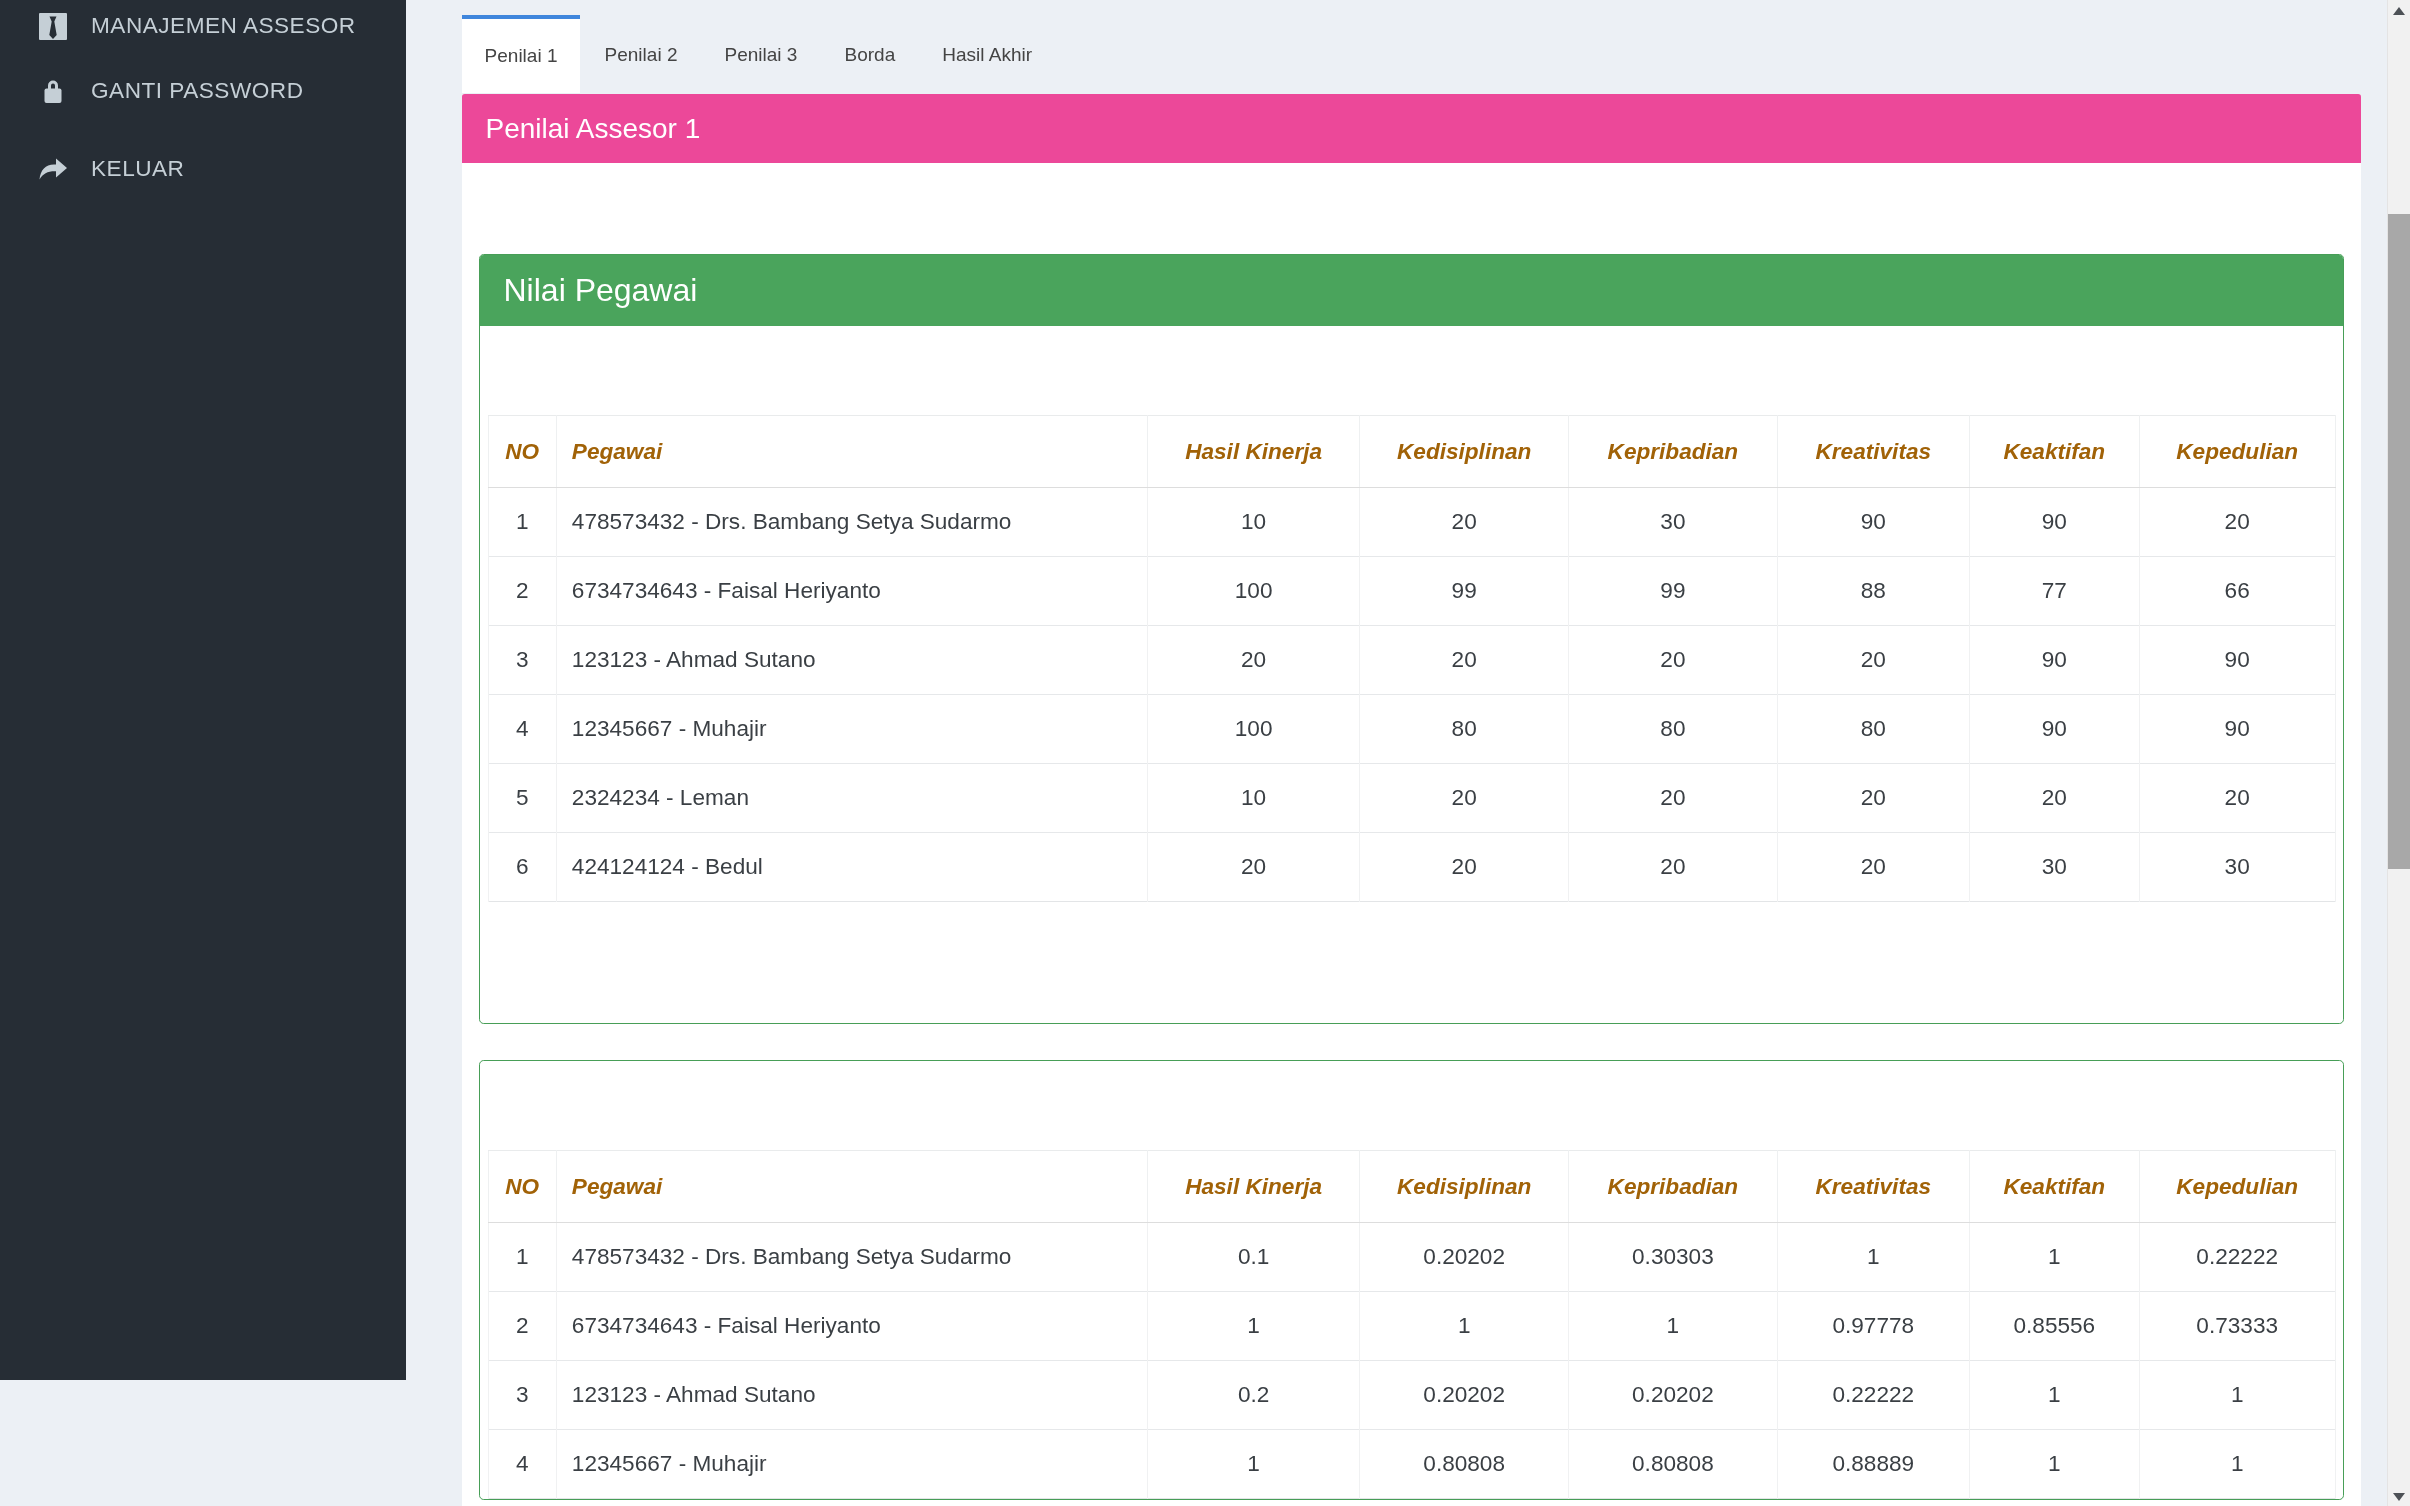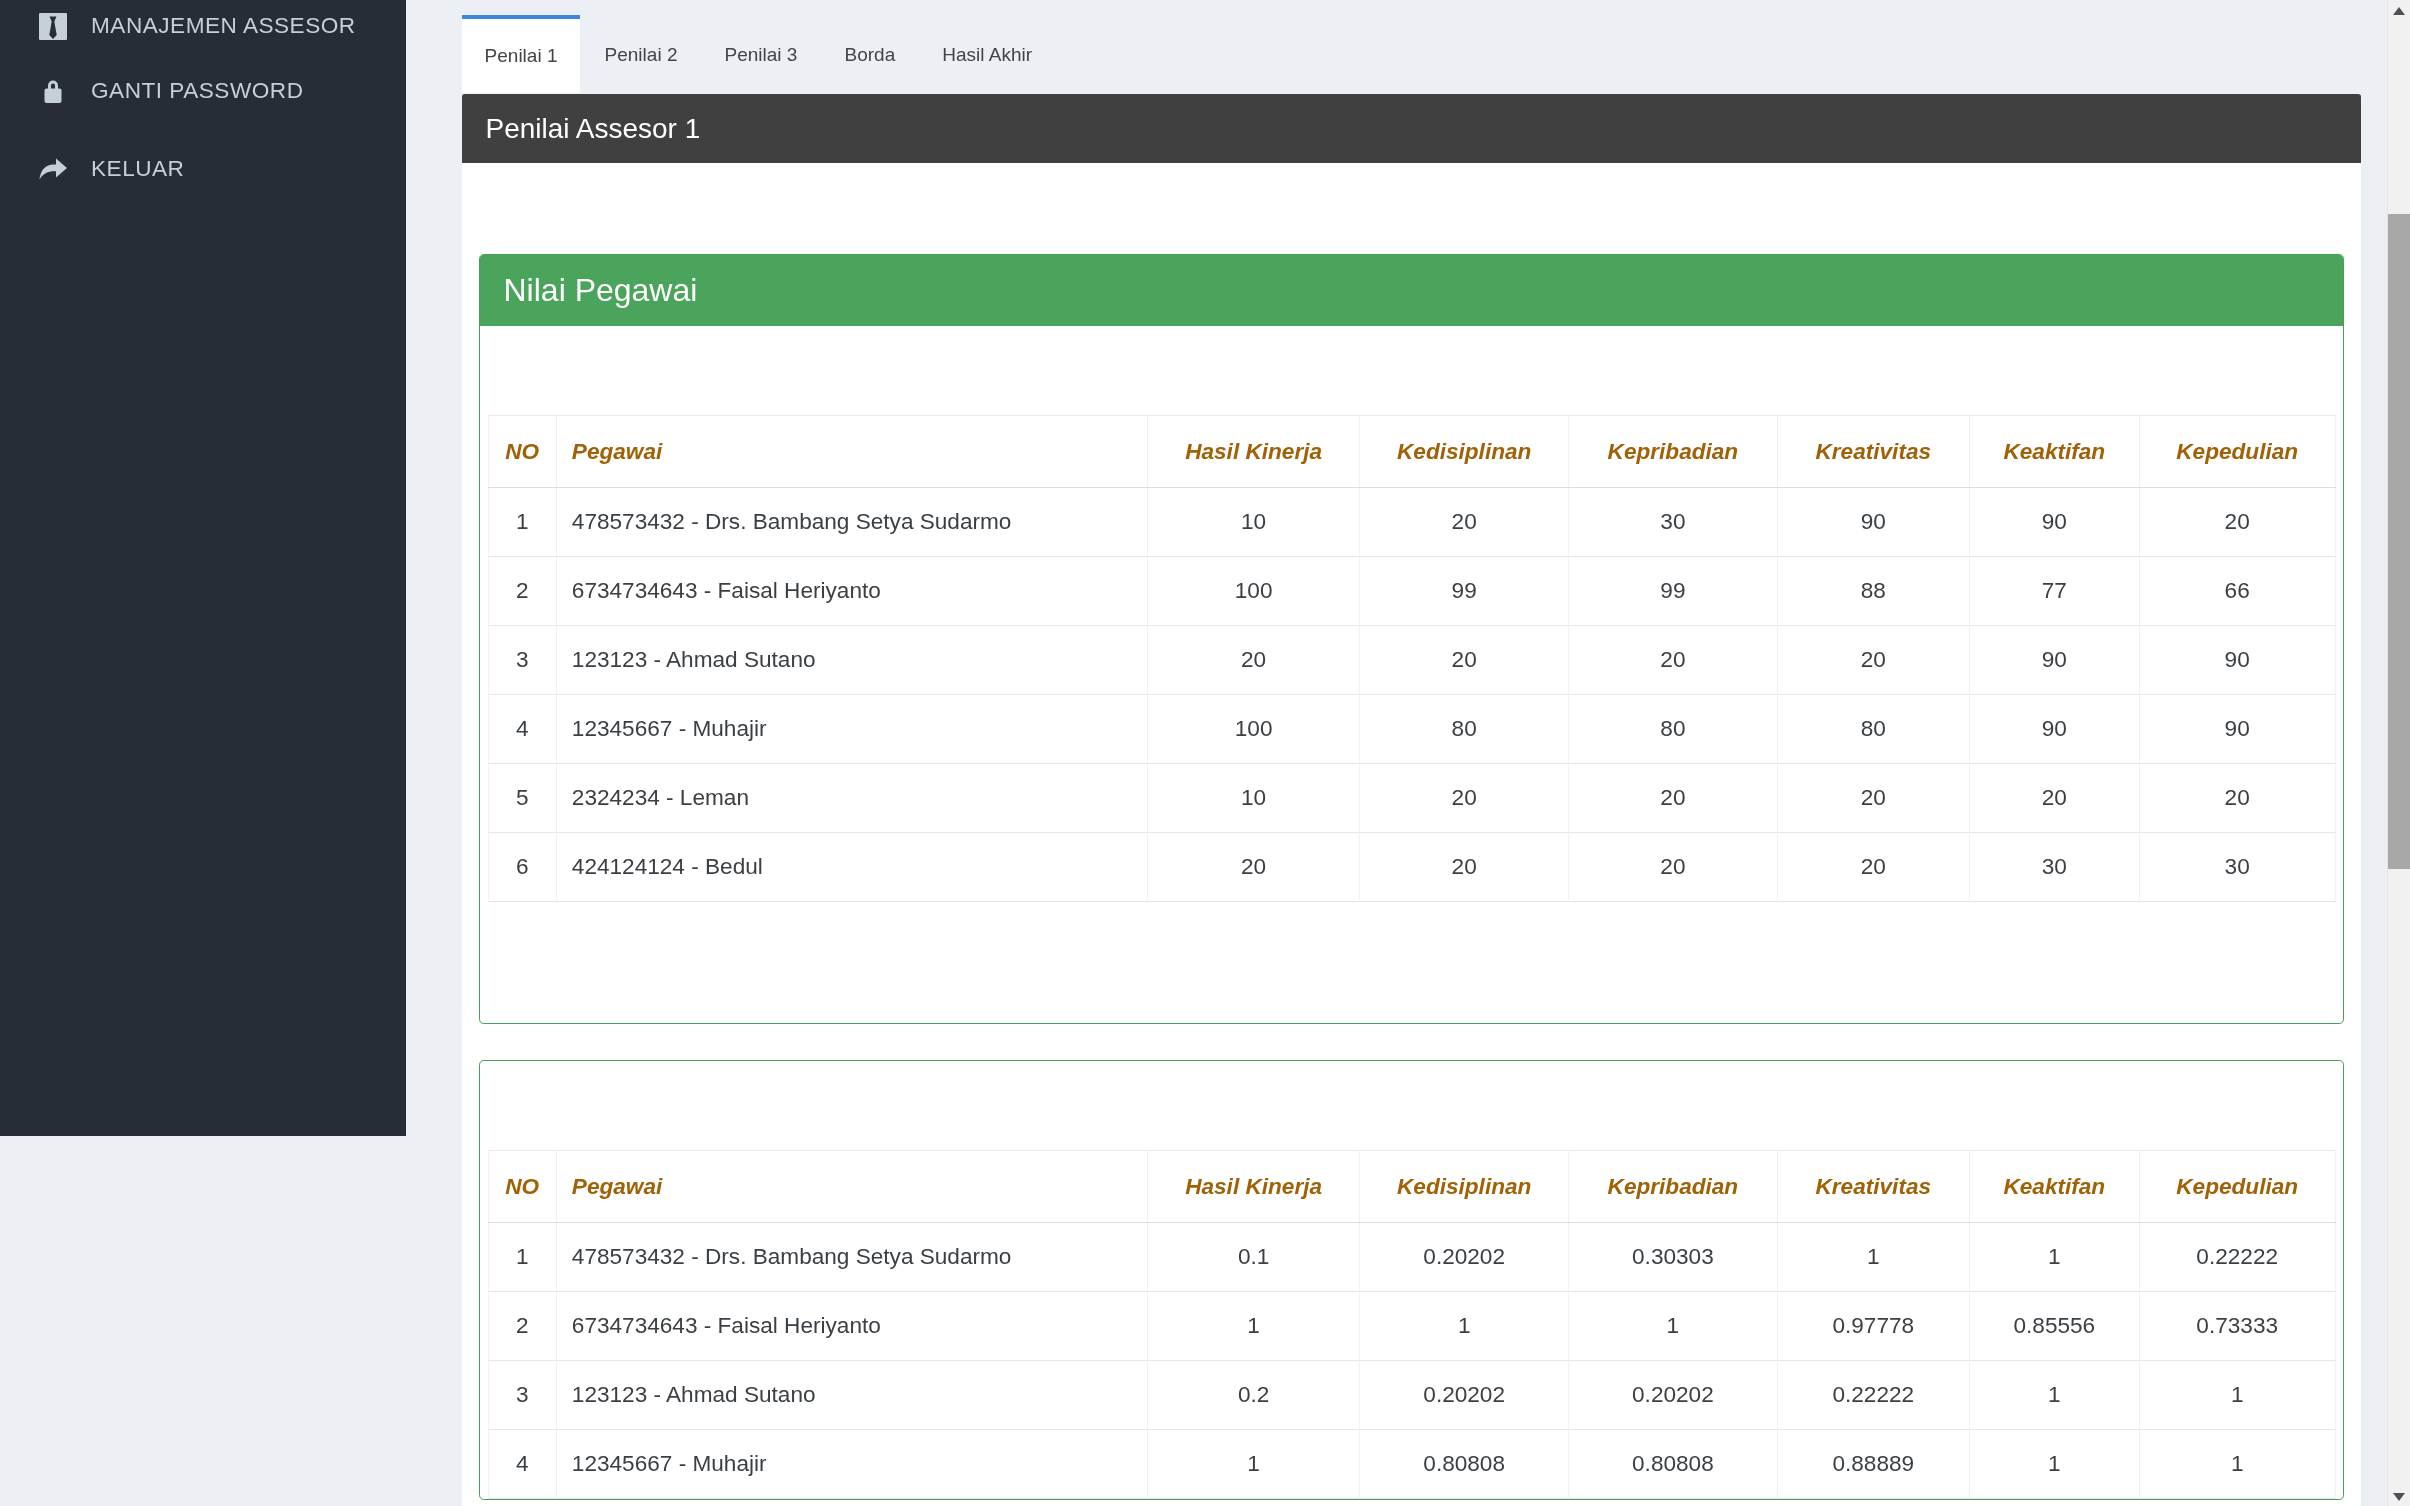--- a/index.html
+++ b/index.html
@@ -4,21 +4,21 @@
 <style>
   * { margin:0; padding:0; box-sizing:border-box; }
   html,body { width:2411px; height:1507px; overflow:hidden; }
   body {
     font-family:"Liberation Sans","DejaVu Sans",sans-serif;
     background:#ecf0f5; color:#444;
   }
 
   
   .sidebar {
-    position:absolute; left:0; top:0; width:406px; height:1136px;
+    position:absolute; left:0; top:0; width:406px; height:1380px;
     background:#262d35;
   }
   .sidebar ul { list-style:none; padding-top:0; }
   .sidebar li {
     height:78px; display:flex; align-items:center;
     padding-left:34px; color:#c5cfd6; font-size:22.6px; letter-spacing:0.5px;
     cursor:pointer;
   }
   .sidebar li:first-child { height:52px; }
   .sidebar .icon-box { width:38px; margin-right:19px; display:flex; justify-content:center; }
@@ -34,21 +34,21 @@
     height:78px; line-height:79px; padding:0 22.6px; font-size:19px;
     color:#444; cursor:pointer; margin-right:1.9px; text-align:center;
   }
   .tab.active {
     background:#ffffff; border-top:4.7px solid #3f86dc; line-height:74px;
   }
 
   
   .tab-pane { background:#ffffff; min-height:1412px; border-radius:2.8px; }
   .pane-header {
-    height:69px; line-height:69px; background:#404040; color:#ffffff;
+    height:69px; line-height:69px; background:#ec4899; color:#ffffff;
     font-size:28px; padding-left:23.5px; border-radius:2.8px 2.8px 0 0;
   }
   .pane-body { padding:91px 17px 38px 17px; }
 
   
   .panel { border:0.9px solid #479e57; border-radius:4.7px; background:#fff; }
   .panel + .panel { margin-top:36px; }
   .panel-header {
     height:71px; line-height:71px; background:#4aa45c; color:#ffffff;
     font-size:32px; padding-left:23.5px; border-radius:3.8px 3.8px 0 0;

